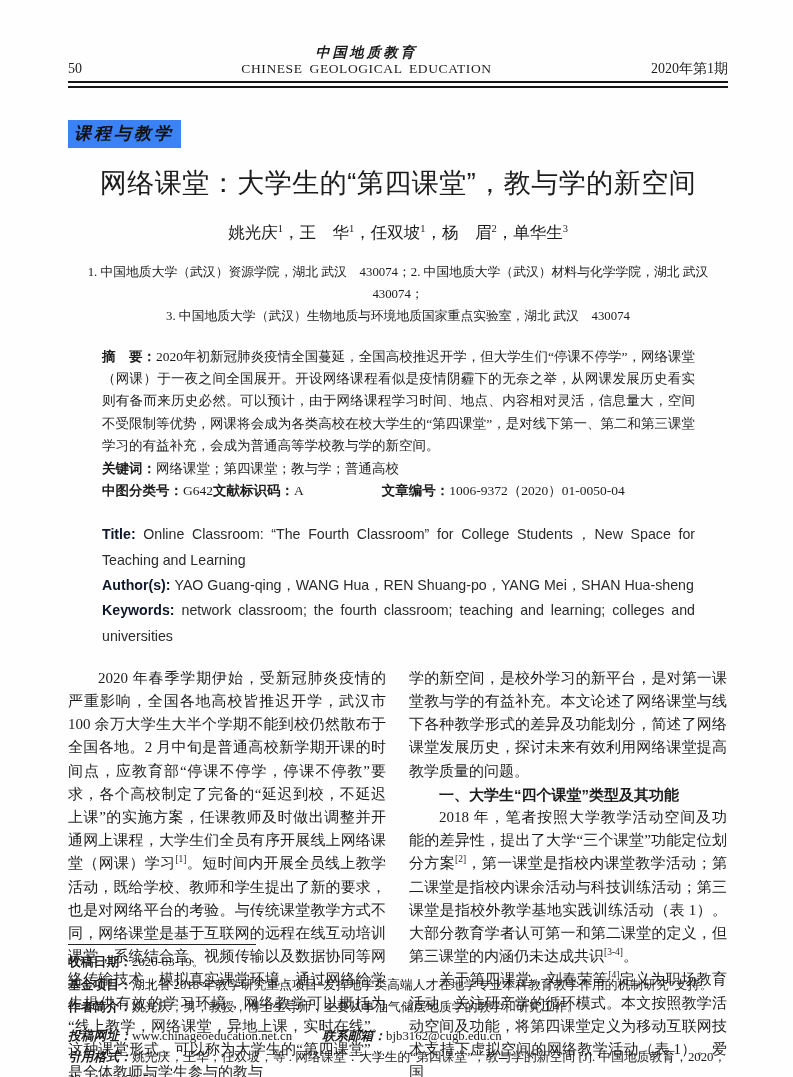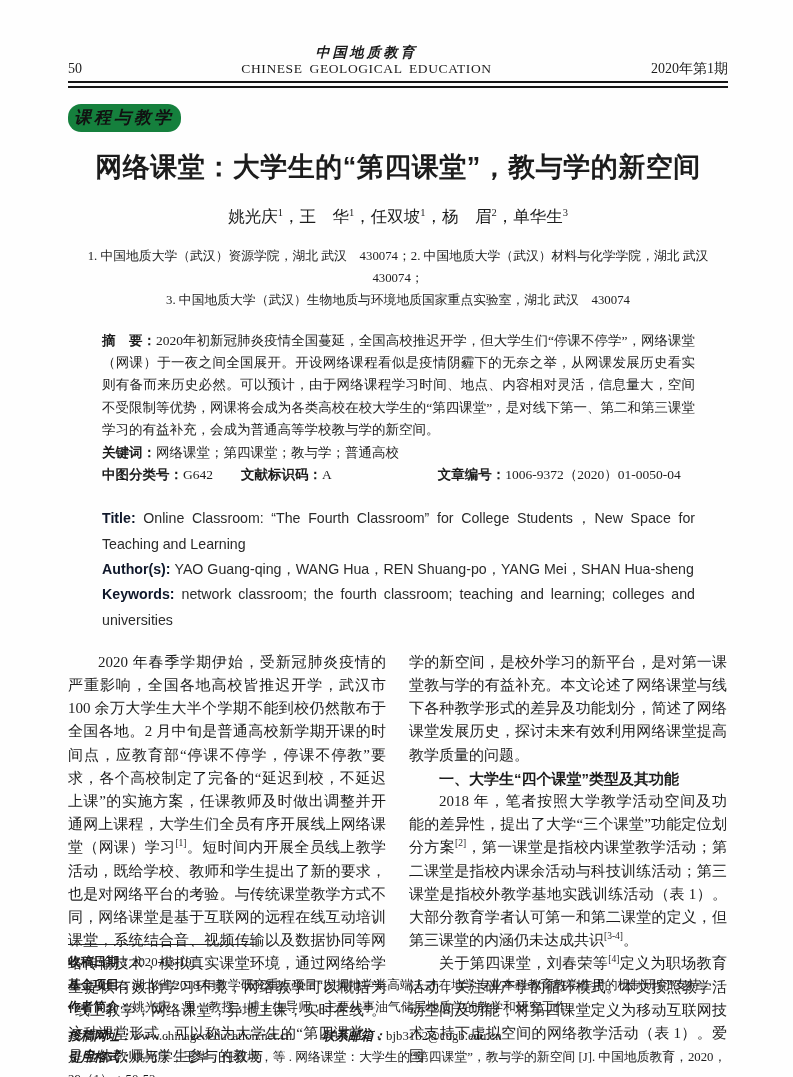--- a/index.html
+++ b/index.html
@@ -15,36 +15,36 @@
   }
   
   .hdr{display:flex;align-items:flex-end;}
   .hdr-left,.hdr-right{font-size:14px;line-height:16px;}
   .hdr-center{flex:1;text-align:center;}
   .journal-cn{font-size:14px;font-weight:bold;font-style:italic;letter-spacing:3px;line-height:15px;}
   .journal-en{font-size:13.5px;letter-spacing:0.6px;line-height:17px;word-spacing:3px;}
   .dbl-rule{margin-top:4px;height:2.5px;border-top:2.2px solid #171717;border-bottom:2.2px solid #171717;}
   
   .section-band{
-    display:inline-block;margin-top:16px;
-    background:#15803d;color:#111;
+    display:inline-block;margin-top:32px;
+    background:#3b82f6;color:#111;
     font-family:"Liberation Serif","DejaVu Serif",cursive,serif;
     font-weight:bold;font-style:italic;
-    font-size:17px;letter-spacing:3px;padding:2px 7px 3px 6px;border-radius:13px;
+    font-size:17px;letter-spacing:3px;padding:2px 7px 3px 6px;
   }
   
-  .title{margin-top:19px;text-align:center;font-family:"Liberation Sans","DejaVu Sans",sans-serif;font-weight:bold;font-size:27px;line-height:32px;letter-spacing:0.5px;}
+  .title{margin-top:19px;text-align:center;font-family:"Liberation Sans","DejaVu Sans",sans-serif;font-weight:normal;font-size:27px;line-height:32px;letter-spacing:0.5px;}
   .authors{margin-top:23px;text-align:center;font-size:16.5px;}
   .authors sup{font-size:10.5px;vertical-align:super;line-height:0;}
   .affils{margin-top:17px;text-align:center;font-size:12.8px;line-height:22px;}
   
   .meta-block{margin:19px 33px 0 34px;font-size:13.5px;line-height:22.4px;}
   .meta-block p{margin:0;text-align:justify;}
   .lbl{font-family:"Liberation Sans","DejaVu Sans",sans-serif;font-weight:bold;}
-  .clc-row{display:flex;margin-top:0;gap:28px;}
+  .clc-row{display:flex;margin-top:0;}
   .clc-mid{}
   .clc-right{margin-left:78px;}
   
   .en-block{margin:20px 33px 0 34px;font-family:"Liberation Sans","DejaVu Sans",sans-serif;font-size:14.2px;line-height:25.3px;color:#2a2a2a;}
   .en-block p{margin:0;text-align:justify;}
   .en-block .lbl{color:#0f172a;}
   
   .body-cols{display:flex;gap:23px;margin-top:18px;}
   .col{width:318px;font-size:15px;line-height:23.2px;text-align:justify;}
   .col p{margin:0;}

